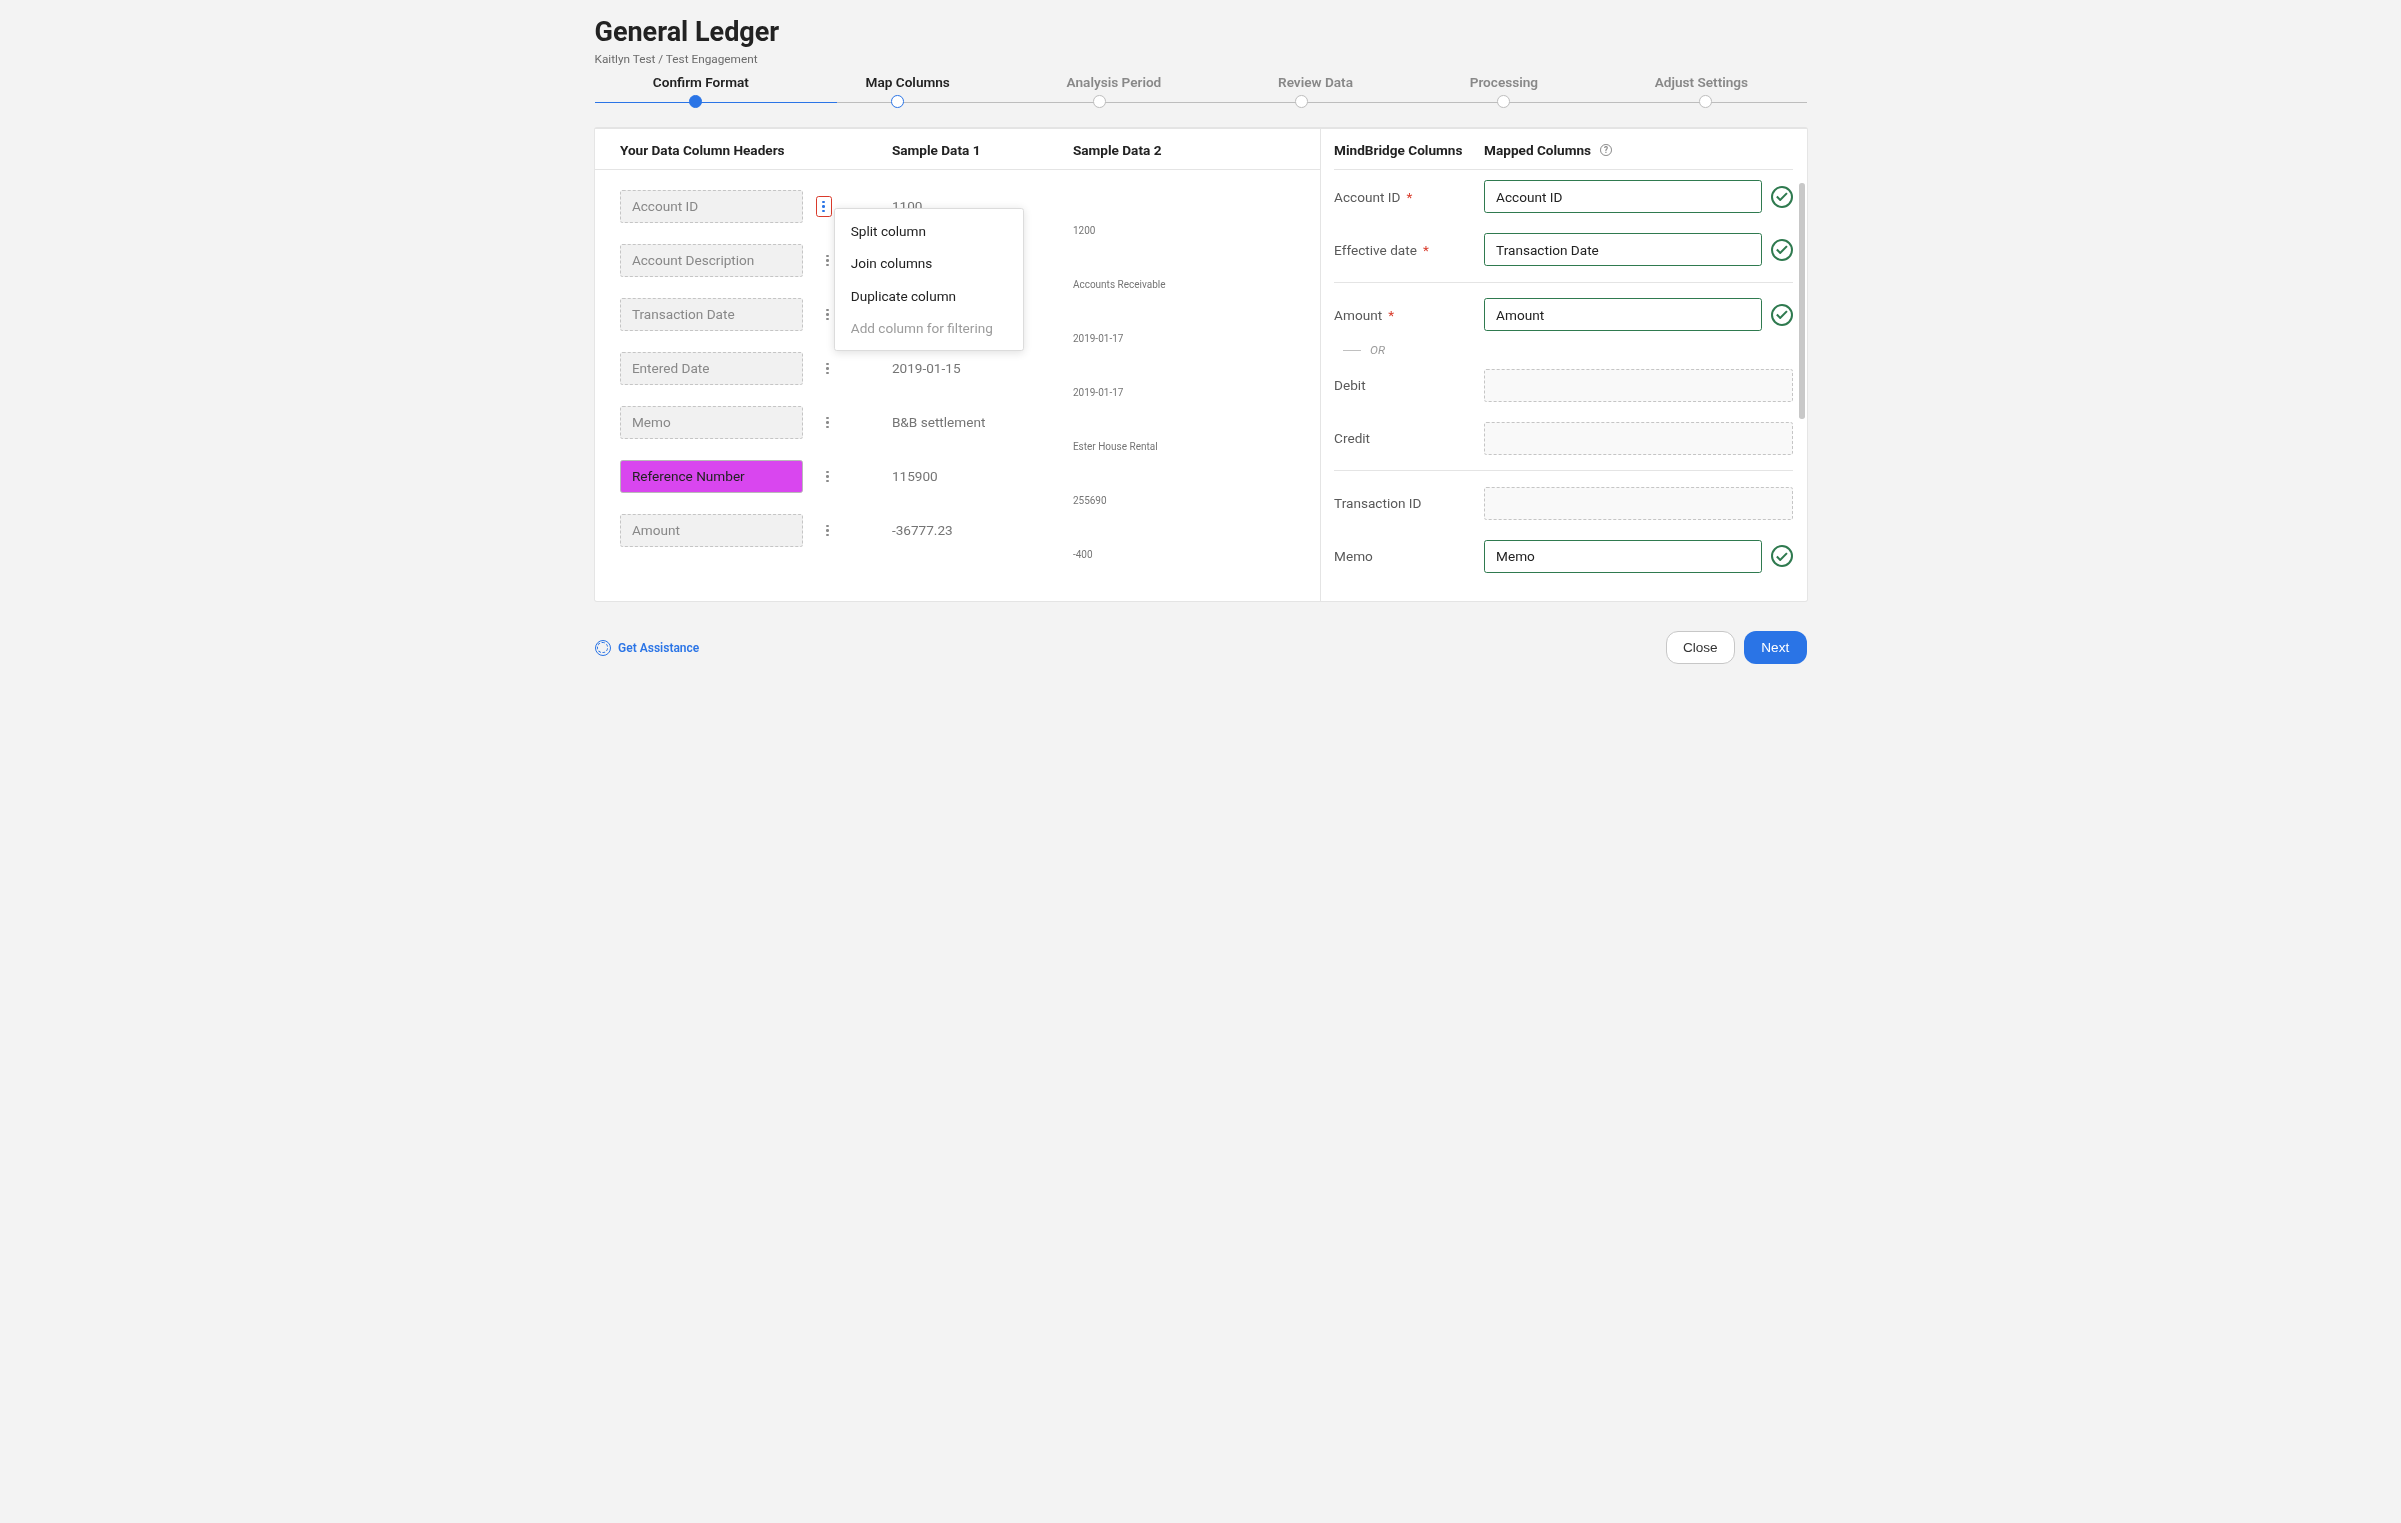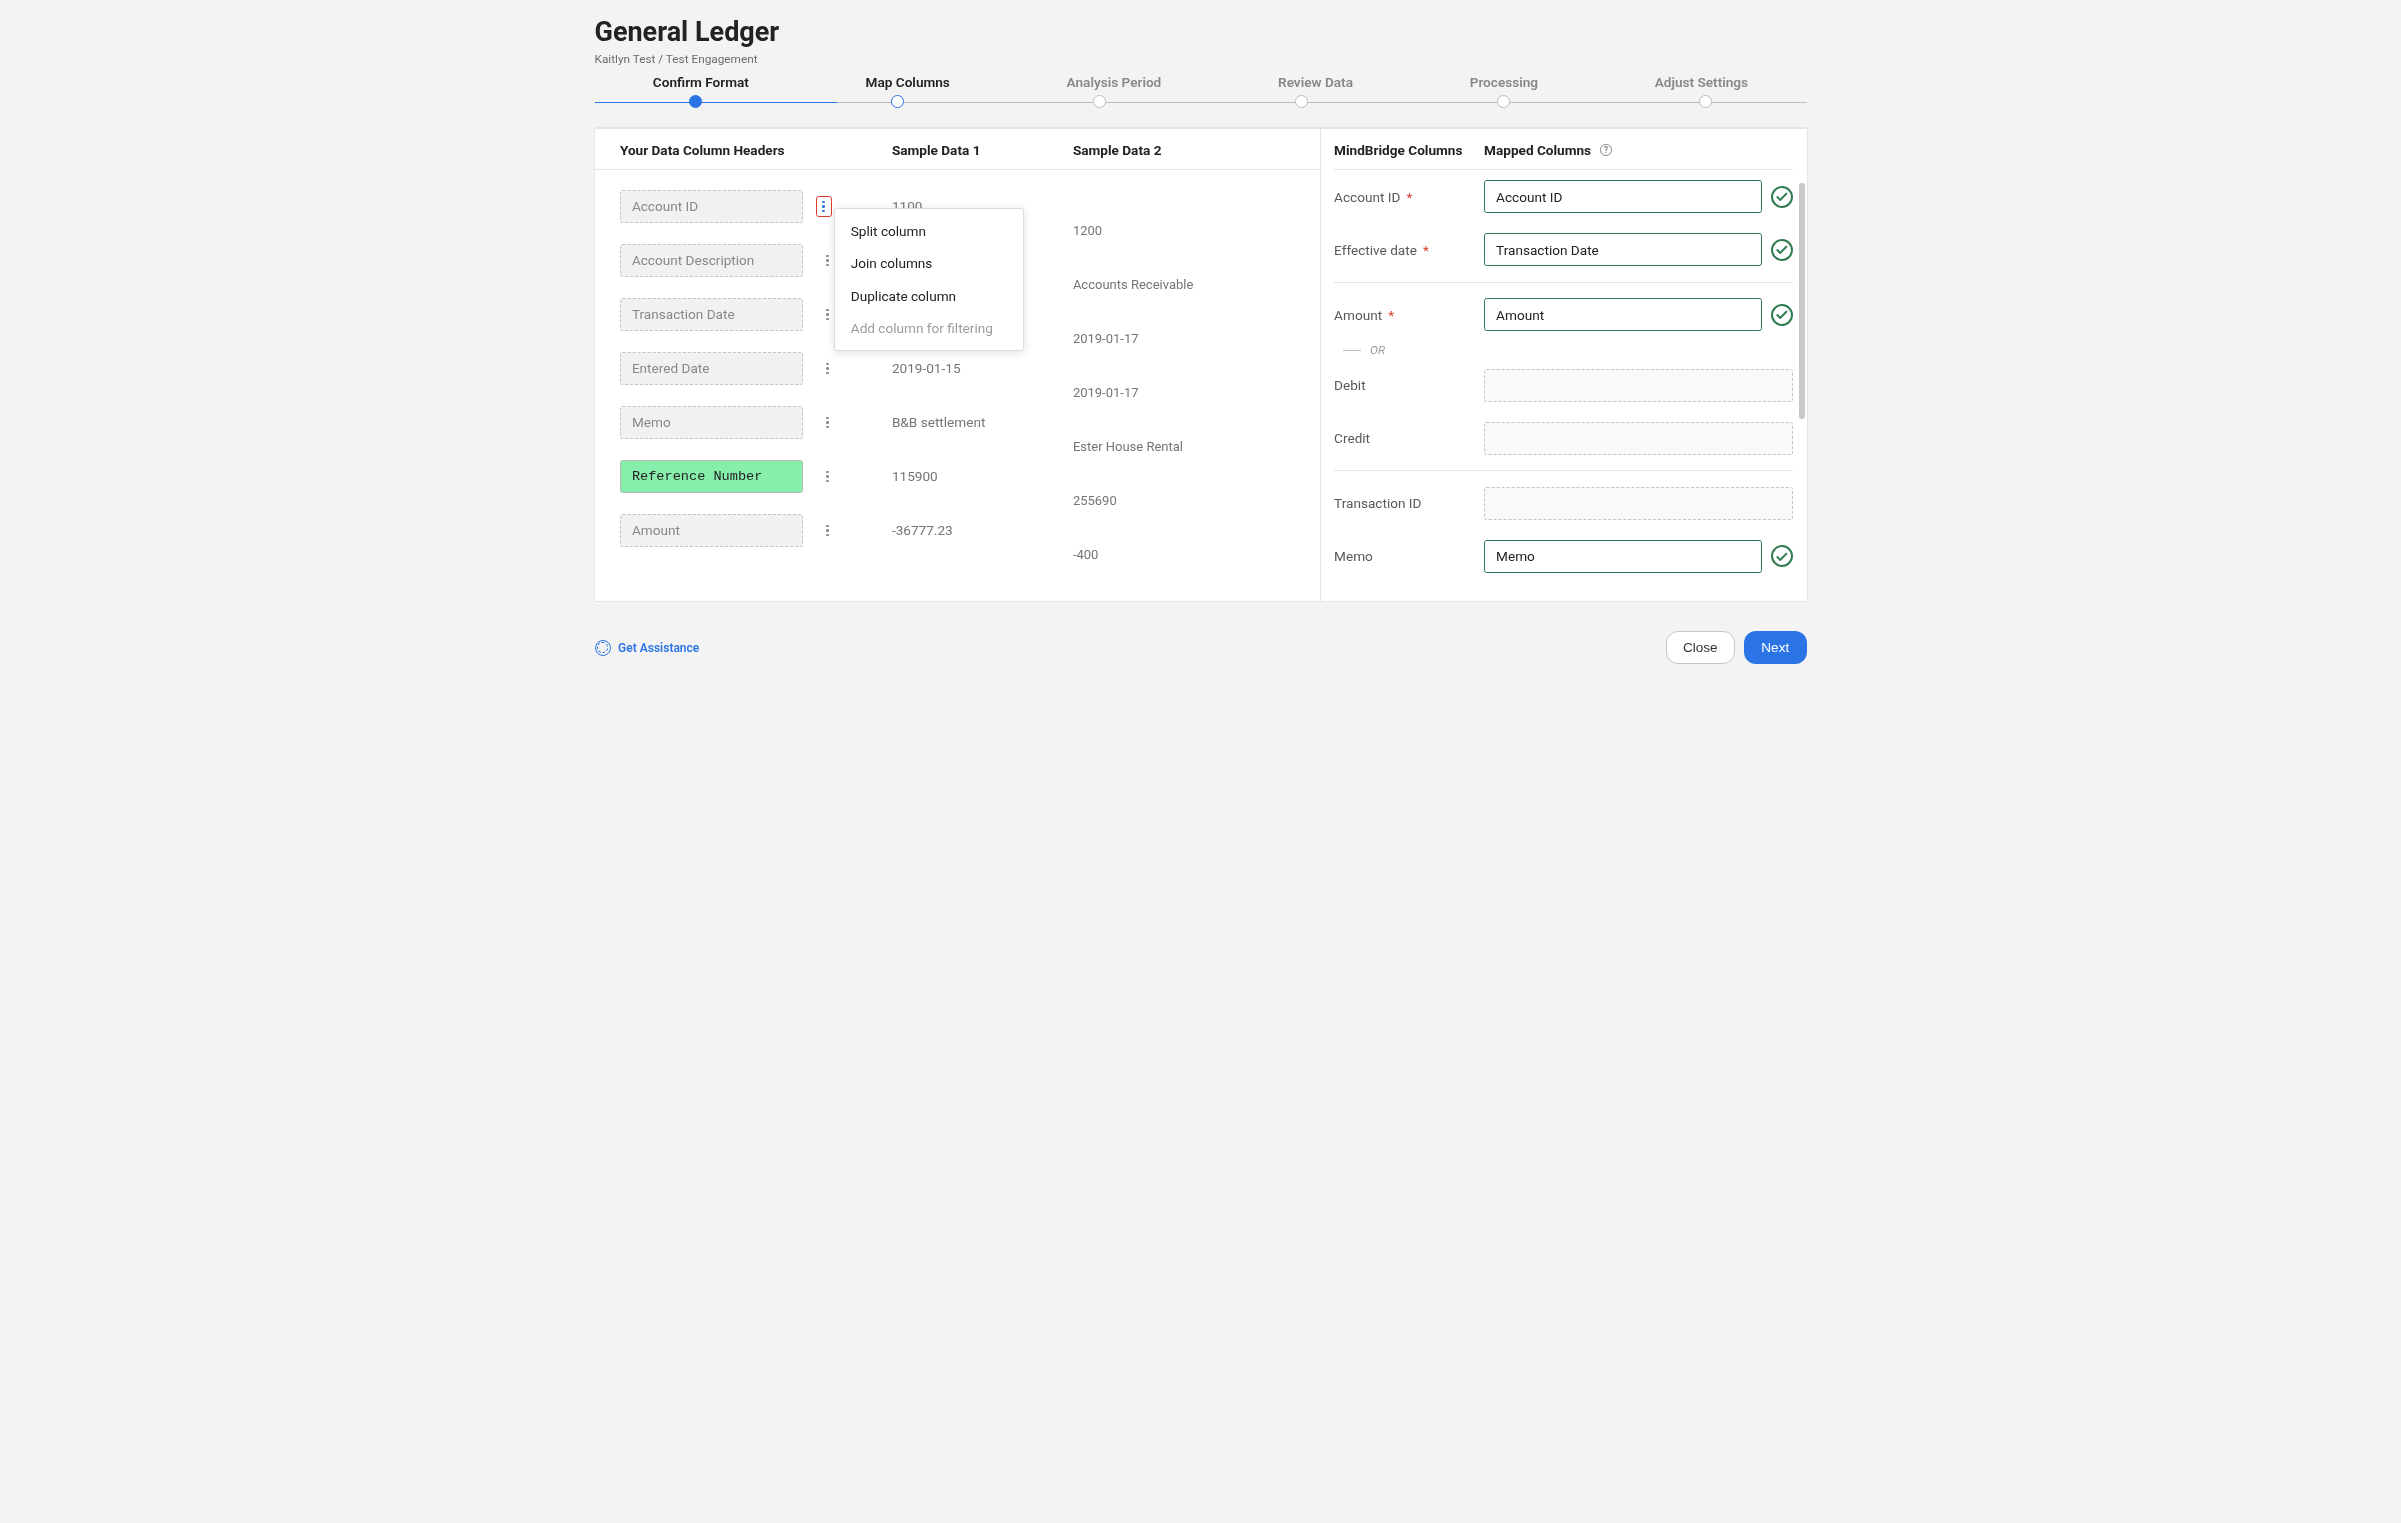--- a/index.html
+++ b/index.html
@@ -29,24 +29,24 @@
 .right-pane { flex: 1; padding: 0 13.6px 18px 13.6px; position: relative; }
 .tbl-head { display: flex; padding: 13.6px 25.4px 11px 25.4px; border-bottom: 0.9px solid #e4e4e4; }
 .th { font-size: 13.6px; font-weight: 700; color: #222; }
 .th-col1 { flex: 0 0 272px; }
 .th-col2 { flex: 0 0 181px; }
 .th-col3 { flex: 1; }
 .tbl-body { padding: 9px 25.4px; position: relative; }
 .tbl-row { display: flex; align-items: center; height: 54px; }
 .cell-col1 { flex: 0 0 272px; display: flex; align-items: center; }
 .cell-col2 { flex: 0 0 181px; color: #757575; font-size: 13.6px; }
-.cell-col3 { flex: 1; color: #757575; font-size: 13px; margin-top: 48px; }
+.cell-col3 { flex: 1; color: #757575; font-size: 10px; margin-top: 48px; }
 .chip { display: inline-flex; align-items: center; height: 33px; padding: 0 11px; font-size: 13.6px; border-radius: 2.7px; min-width: 183px; }
 .chip.mapped { background: #f1f1f1; border: 0.9px dashed #c5c5c5; color: #888; }
-.chip.unmapped { background: #86efac; border: 0.9px solid #b9b9b9; color: #222; font-family: Liberation Mono, monospace; }
+.chip.unmapped { background: #d946ef; border: 0.9px solid #b9b9b9; color: #222; }
 .kebab { width: 16.3px; display: flex; flex-direction: column; align-items: center; gap: 1.8px; margin-left: 16.3px; cursor: pointer; }
 .kebab span { width: 2.7px; height: 2.7px; border-radius: 50%; background: #8a8a8a; }
 .kebab.focus { border: 1.8px solid #d93a2b; border-radius: 2.7px; padding: 3.6px 2.7px; margin-left: 12.7px; }
 .kebab.focus span { background: #2a74e6; }
 .dropdown { position: absolute; top: 38px; left: 239px; background: #fff; border: 0.9px solid #dcdcdc; border-radius: 2.7px; box-shadow: 0 1.8px 9px rgba(0,0,0,0.12); width: 190px; padding: 5.4px 0; z-index: 10; }
 .dropdown-item { padding: 8.2px 16.3px; font-size: 13.6px; color: #222; cursor: pointer; }
 .dropdown-item.disabled { color: #9c9c9c; cursor: default; }
 .right-head { display: flex; padding: 13.6px 0 11px 0; border-bottom: 0.9px solid #e4e4e4; }
 .rh-col1 { flex: 0 0 150px; font-size: 13.6px; font-weight: 700; color: #222; }
 .rh-col2 { flex: 1; font-size: 13.6px; font-weight: 700; color: #222; display: flex; align-items: center; gap: 9px; }

